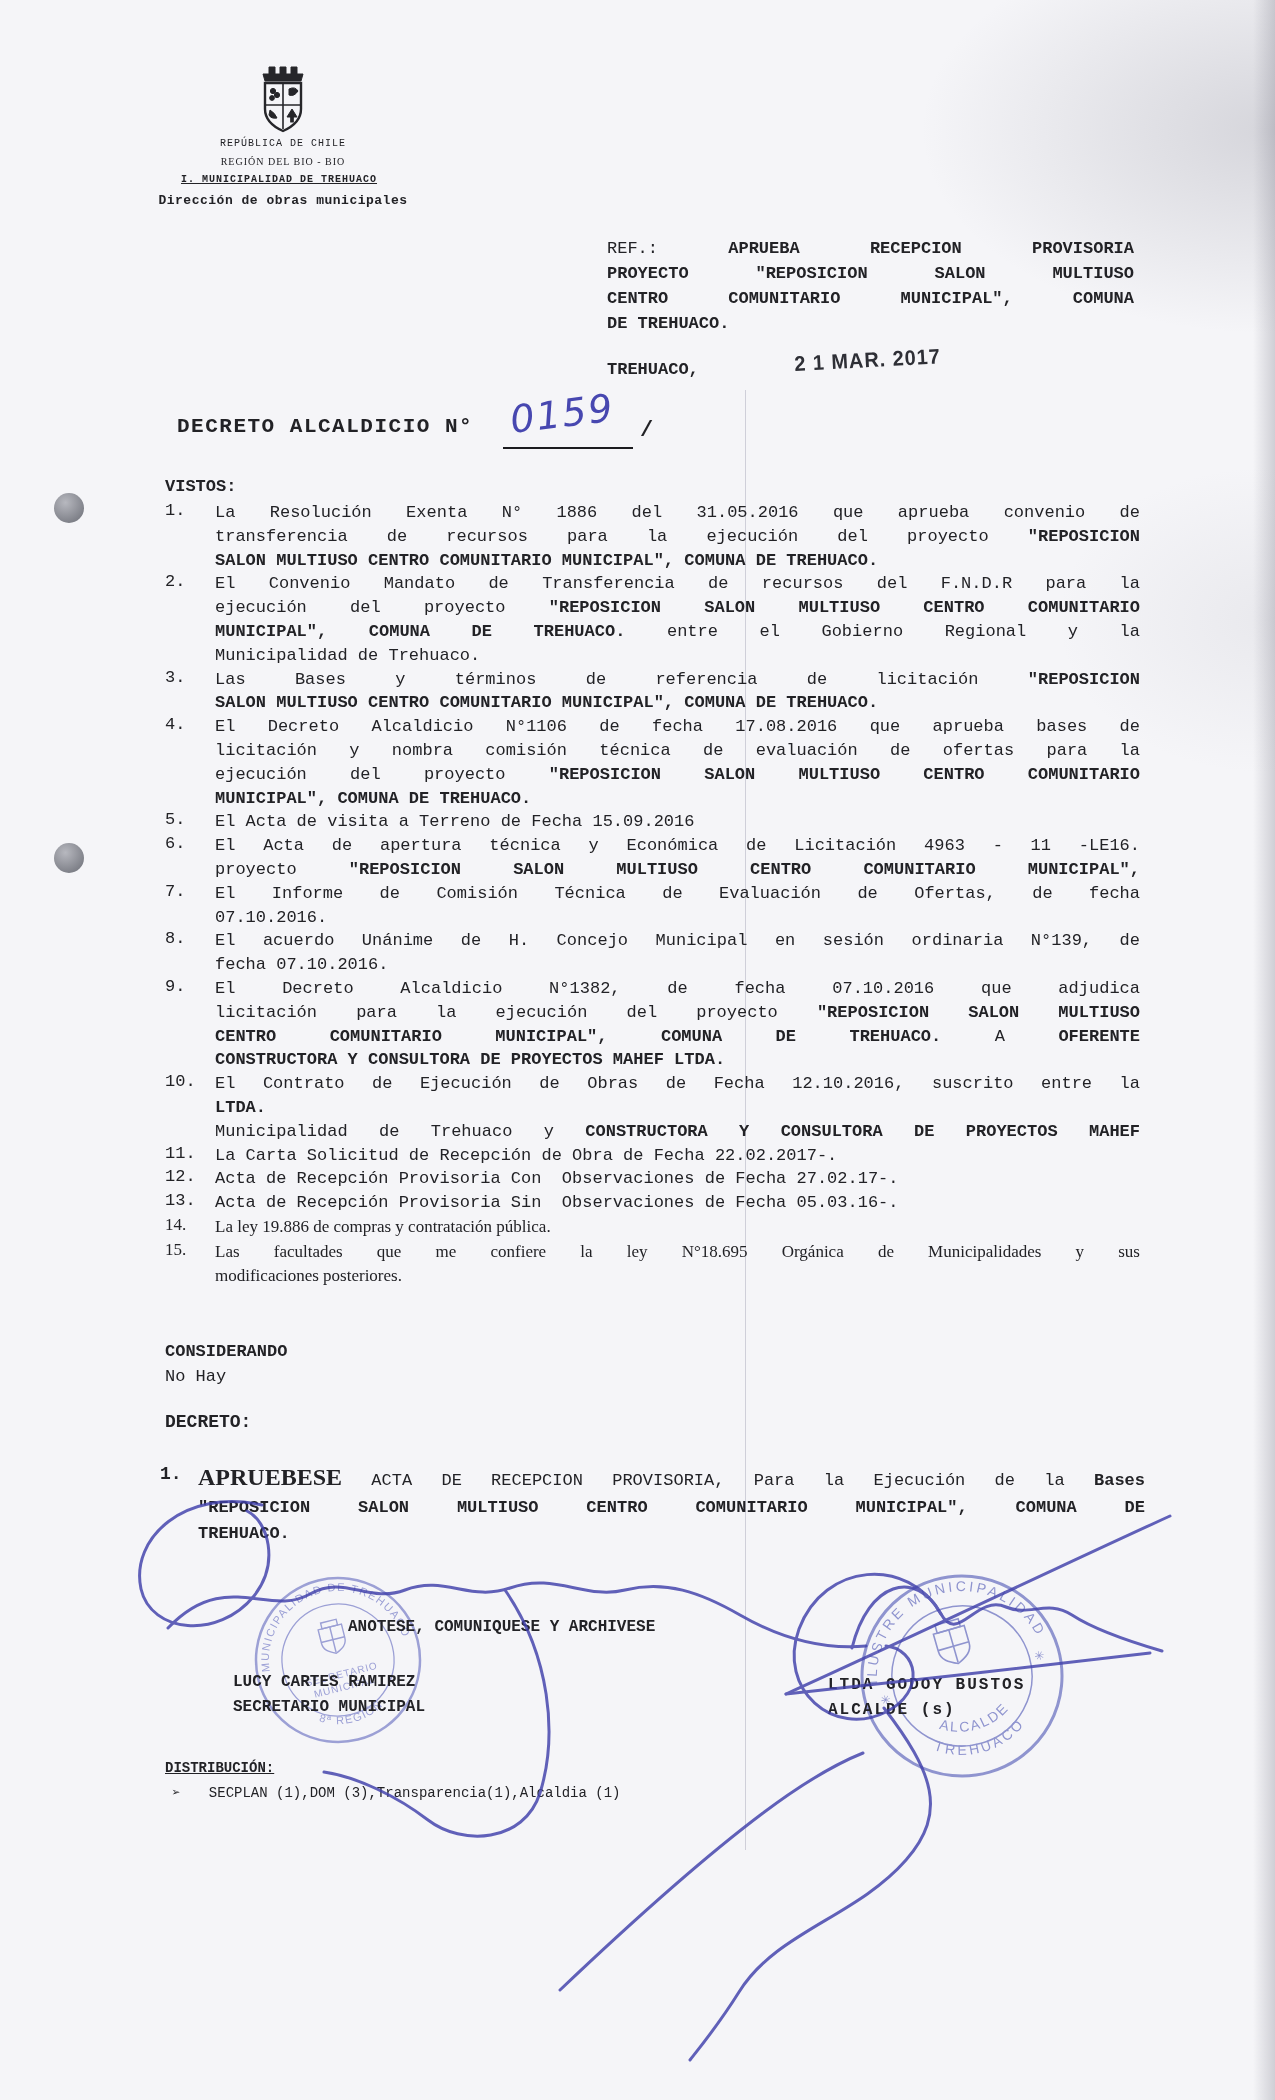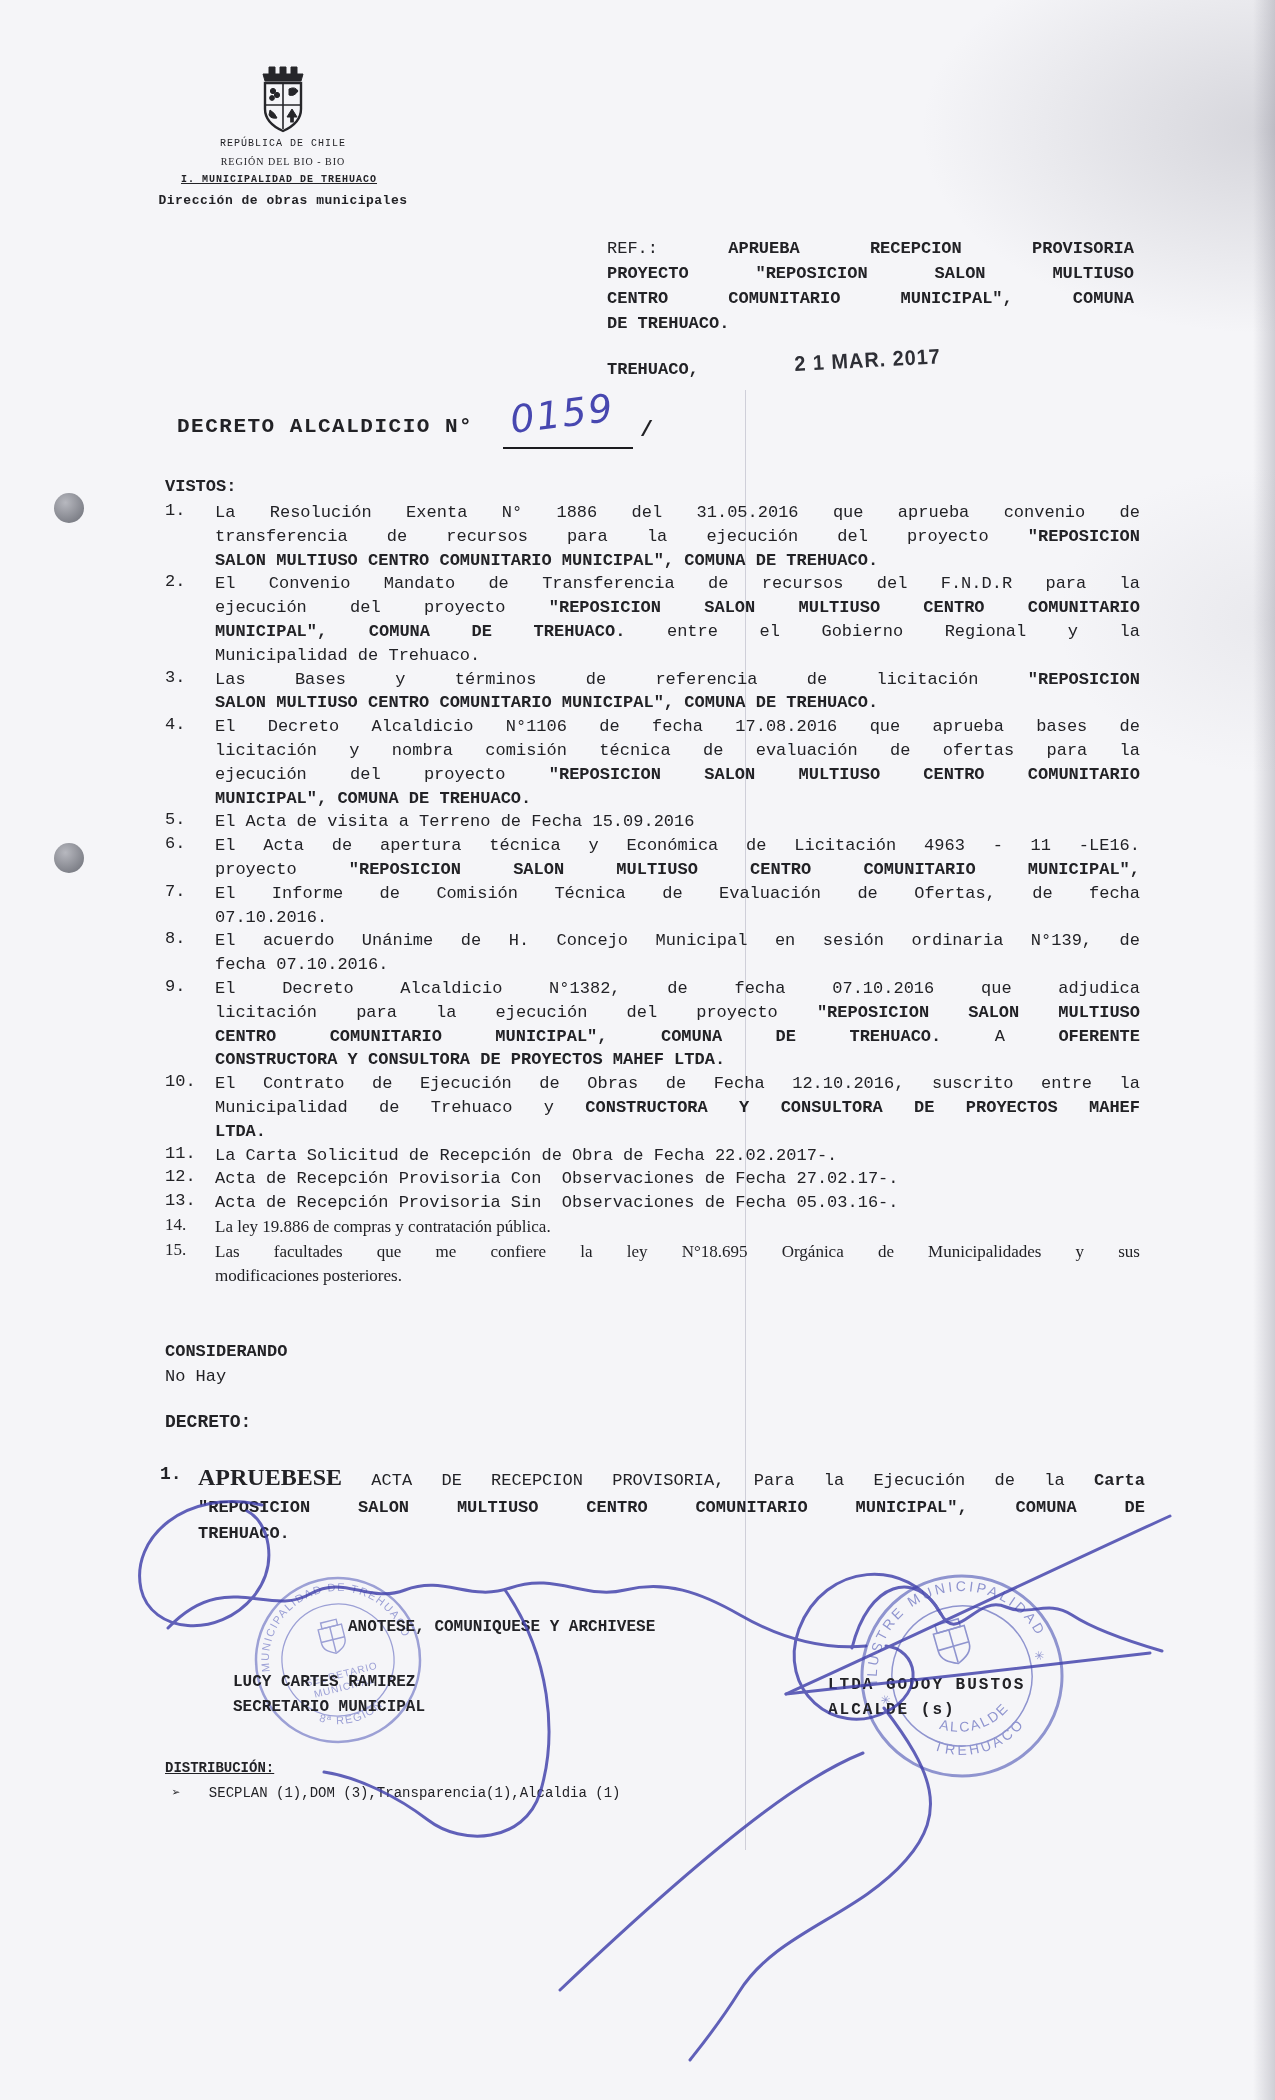--- a/index.html
+++ b/index.html
@@ -160,22 +160,22 @@
           <div class="tline just"><span>El Decreto Alcaldicio N°1382, de fecha 07.10.2016 que adjudica</span></div>
           <div class="tline just"><span>licitación para la ejecución del proyecto </span><span class="b">"REPOSICION SALON MULTIUSO</span></div>
           <div class="tline just"><span class="b">CENTRO COMUNITARIO MUNICIPAL", COMUNA DE TREHUACO.</span><span> A </span><span class="b">OFERENTE</span></div>
           <div class="tline"><span class="b">CONSTRUCTORA Y CONSULTORA DE PROYECTOS MAHEF LTDA.</span></div>
         </div>
       </div>
       <div class="li">
         <div class="num">10.</div>
         <div class="body">
           <div class="tline just"><span>El Contrato de Ejecución de Obras de Fecha 12.10.2016, suscrito entre la</span></div>
+          <div class="tline"><span class="b">LTDA.</span></div>
           <div class="tline just"><span>Municipalidad de Trehuaco y </span><span class="b">CONSTRUCTORA Y CONSULTORA DE PROYECTOS MAHEF</span></div>
-          <div class="tline"><span class="b">LTDA.</span></div>
         </div>
       </div>
       <div class="li">
         <div class="num">11.</div>
         <div class="body">
           <div class="tline"><span>La Carta Solicitud de Recepción de Obra de Fecha 22.02.2017-.</span></div>
         </div>
       </div>
       <div class="li">
         <div class="num">12.</div>
@@ -205,21 +205,21 @@
     </div>
 
   <div class="abs b" style="left:165px; top:1342px; font-size:17px;">CONSIDERANDO</div>
   <div class="abs" style="left:165px; top:1367px; font-size:17px;">No Hay</div>
 
   <div class="abs b" style="left:165px; top:1412px; font-size:18px;">DECRETO:</div>
   <div class="abs dlist" style="left:160px; top:1464px; width:985px;">
       <div class="li">
         <div class="num">1.</div>
         <div class="body">
-          <div class="tline just"><span class="seg-lg">APRUEBESE</span><span> ACTA DE RECEPCION PROVISORIA, Para la Ejecución de la </span><span class="b">Carta</span></div>
+          <div class="tline just"><span class="seg-lg">APRUEBESE</span><span> ACTA DE RECEPCION PROVISORIA, Para la Ejecución de la </span><span class="b">Bases</span></div>
           <div class="tline just"><span class="b">"REPOSICION SALON MULTIUSO CENTRO COMUNITARIO MUNICIPAL", COMUNA DE</span></div>
           <div class="tline"><span class="b">TREHUACO.</span></div>
         </div>
       </div>
     </div>
 
   <div class="abs" style="left:238px; top:1560px; width:200px; height:200px; transform:rotate(-14deg); opacity:.8;">
     <svg width="200" height="200" viewBox="0 0 200 200" fill="none">
       <defs>
         <path id="lsTop" d="M 31,100 A 69,69 0 0 1 169,100"></path>

